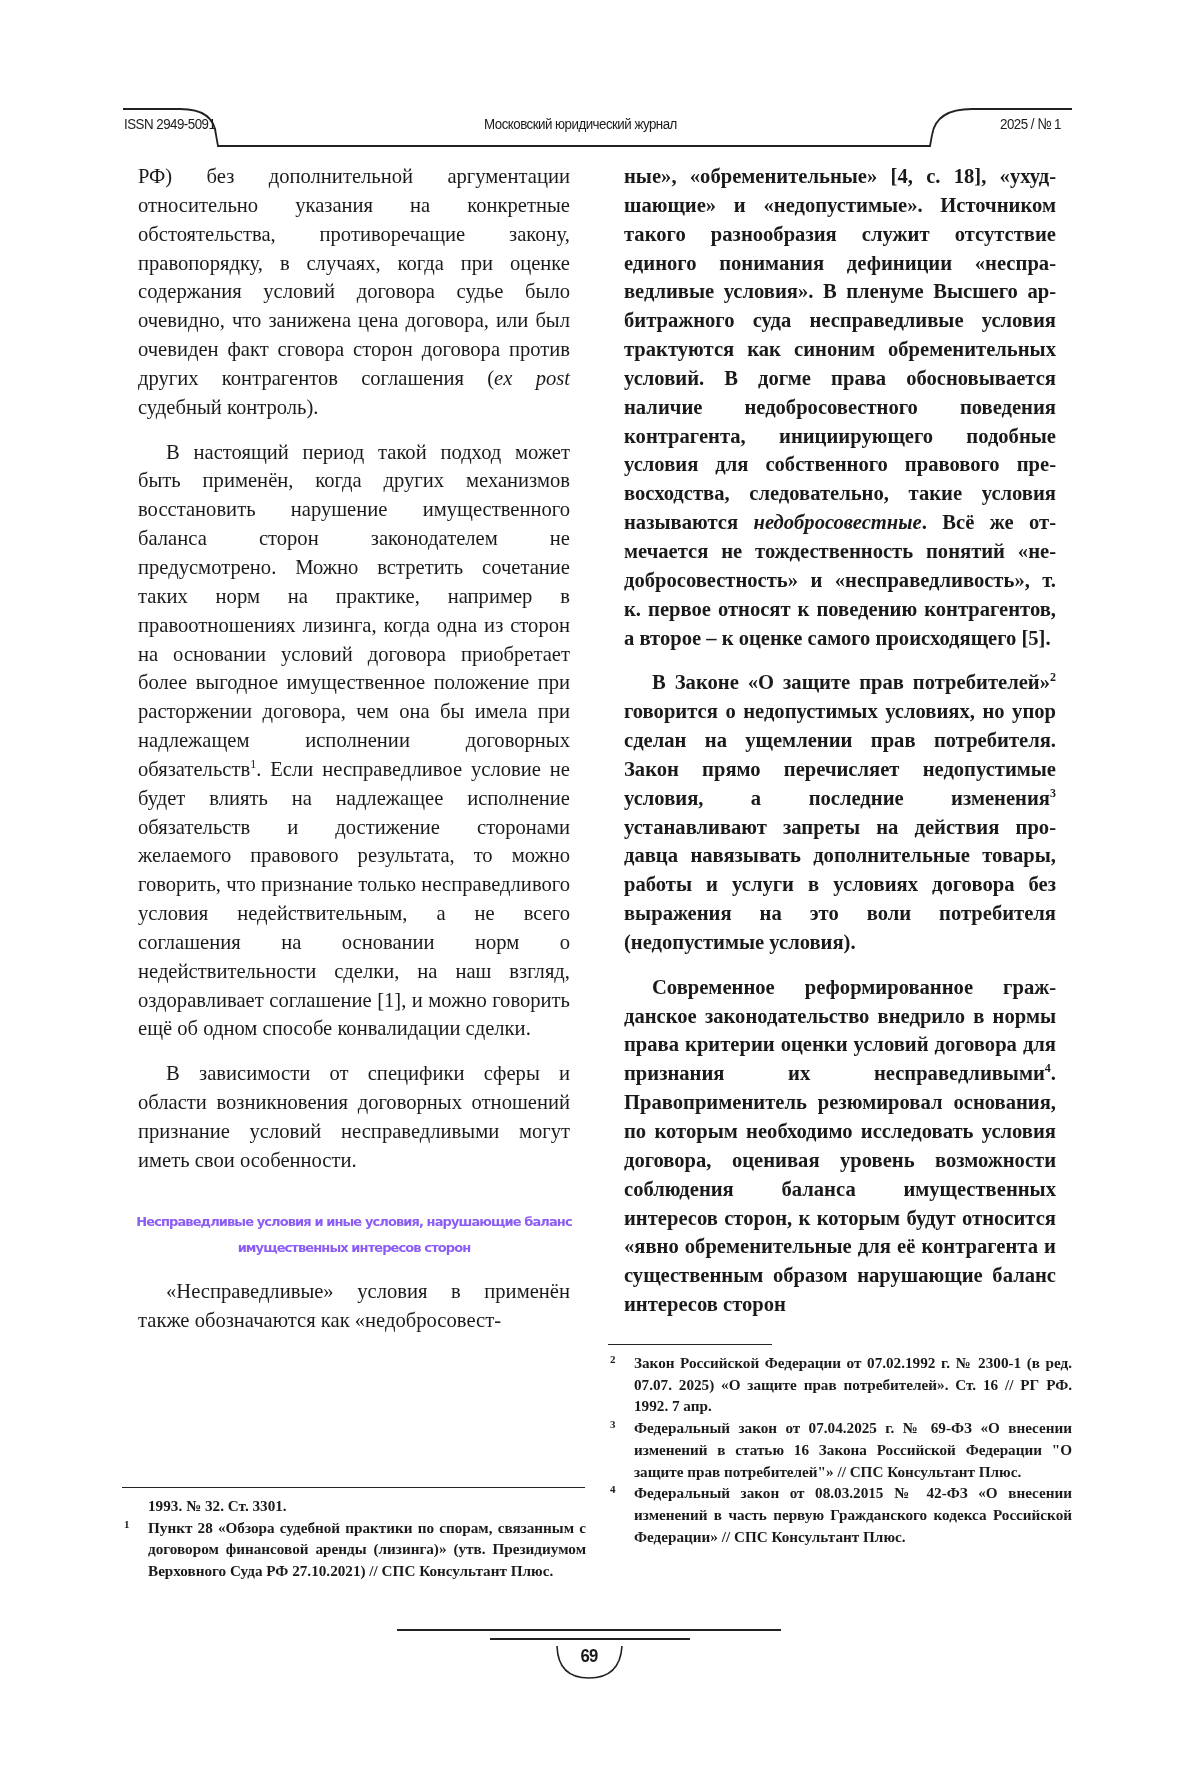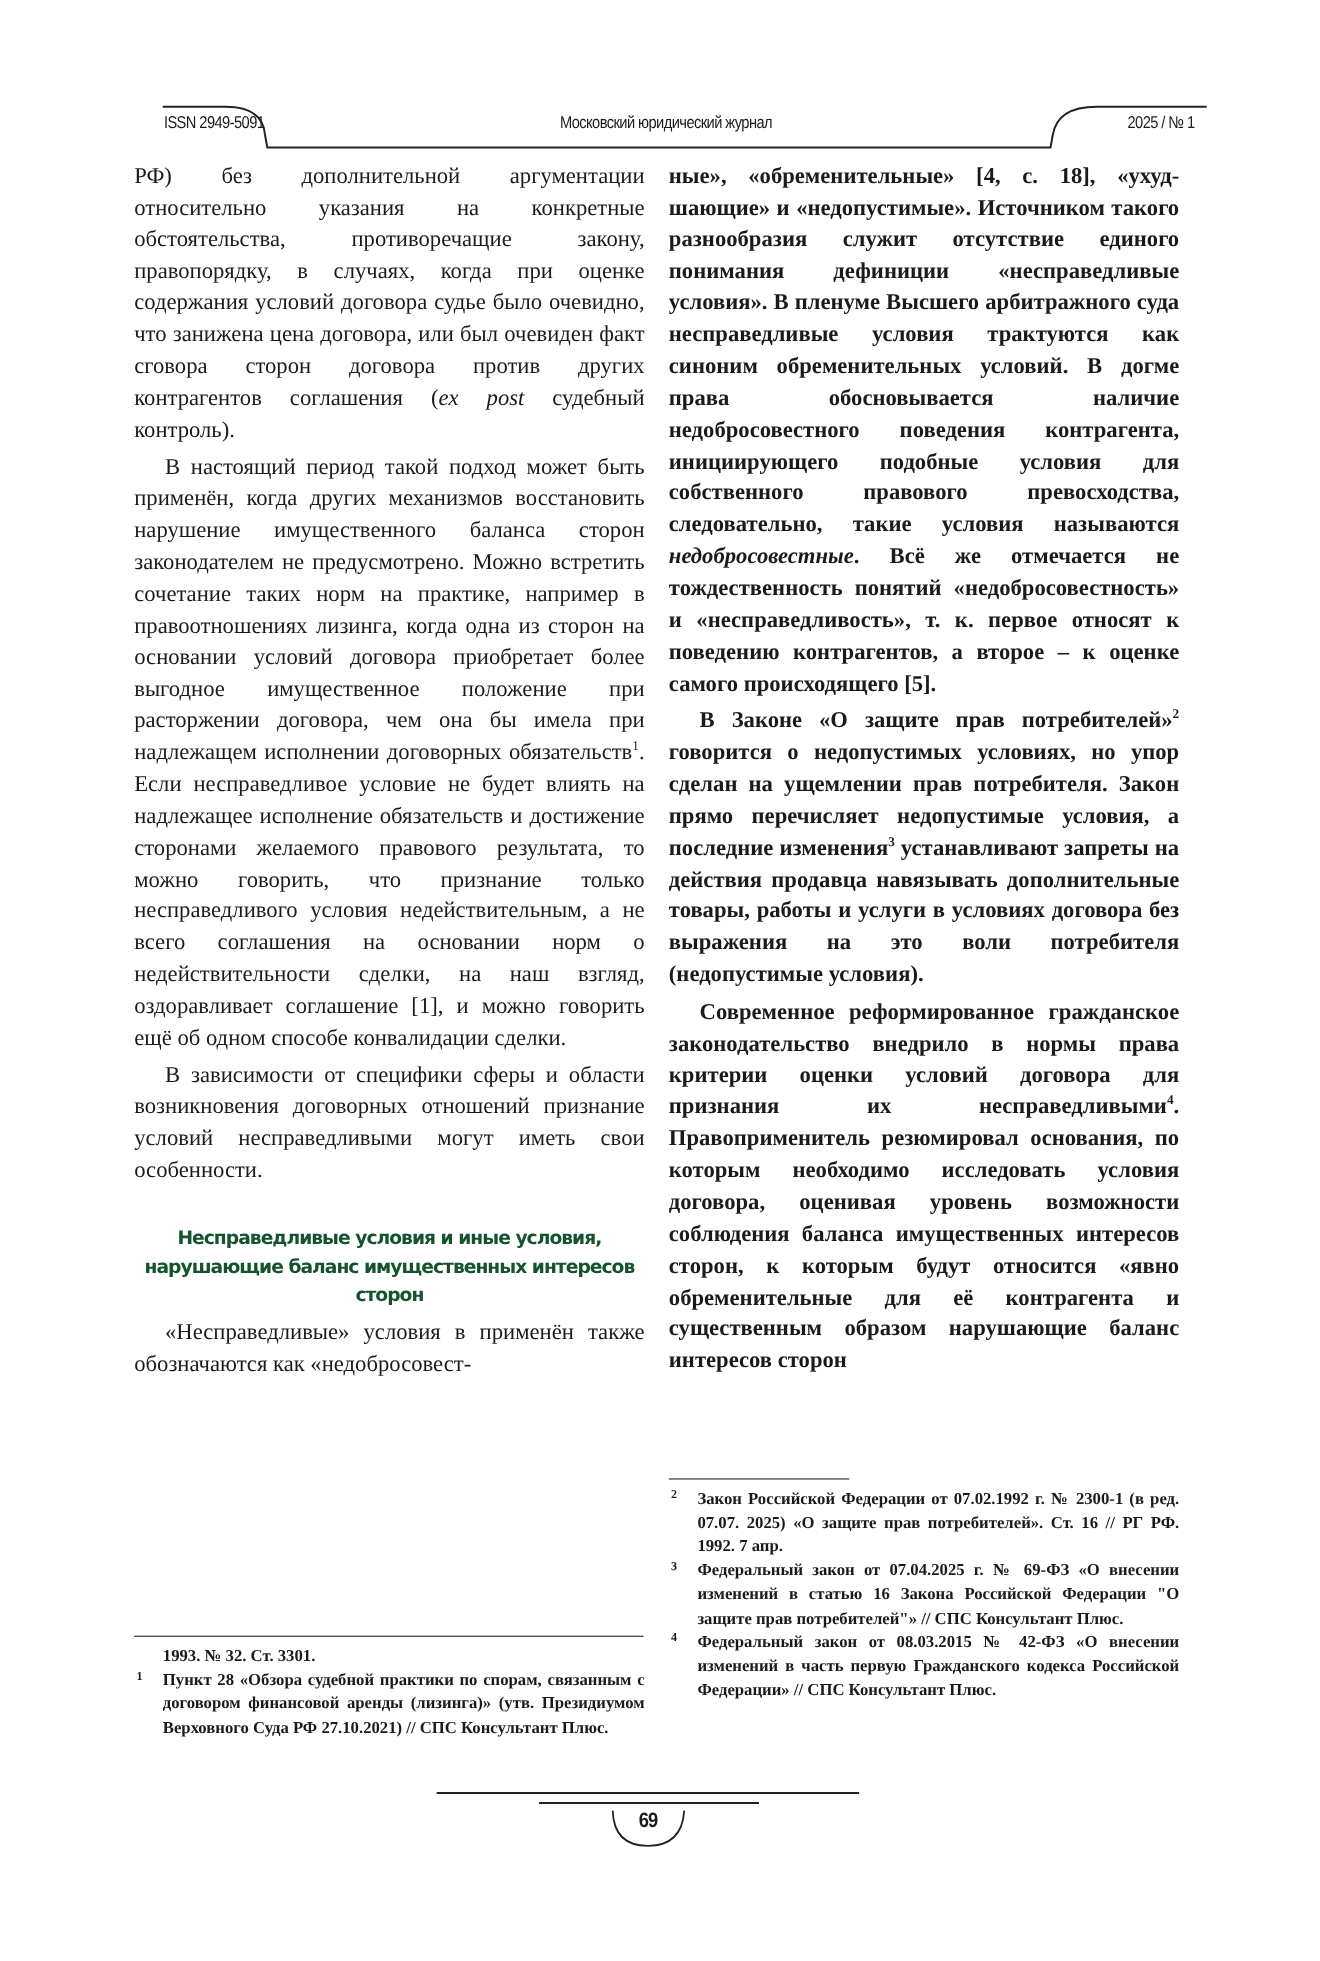--- a/index.html
+++ b/index.html
@@ -1,34 +1,34 @@
 <!DOCTYPE html>
 <html><head>
 <meta charset="utf-8">
 <style>
   html, body { margin: 0; padding: 0; background: #ffffff; }
   body { width: 1200px; height: 1783px; position: relative; overflow: hidden; color: #1a1a1a; }
-  .header { position: absolute; left: 122px; top: 95px; width: 950px; height: 40px; margin-left: 25px; }
+  .header { position: absolute; left: 122px; top: 107px; width: 950px; height: 40px; }
   .header svg { position: absolute; left: 0; top: 0; }
   .hdr-text { position: absolute; top: 8px; font-family: "Liberation Sans", sans-serif; font-size: 15.5px; letter-spacing: -0.6px; transform: scaleX(0.86); transform-origin: left top; color: #1a1a1a; white-space: nowrap; }
   .hdr-issn { left: 2px; }
   .hdr-title { left: 362px; }
   .hdr-issue { left: 878px; }
 
   .col { position: absolute; top: 146px; width: 464px; font-family: "DejaVu Serif", "Liberation Serif", serif; }
   .col-left { left: 122px; }
   .col-right { left: 608px; font-weight: bold; }
-  .body p { margin: 0; font-family: "Liberation Serif", serif; font-size: 20.6px; line-height: 28.85px; text-align: justify; hyphens: manual; }
+  .body p { margin: 16px; font-family: "Liberation Serif", serif; font-size: 20.6px; line-height: 28.85px; text-align: justify; hyphens: manual; }
   .body p.ind { text-indent: 28px; }
   .body p.noind { text-indent: 0; }
   .body p.gap { margin-top: 5px; }
   sup { font-size: 12px; vertical-align: 8px; line-height: 0; }
   em { font-style: italic; }
 
-  .section-heading { margin: 34px 0 6px 0; text-align: center; font-family: "DejaVu Sans", sans-serif; font-weight: bold; font-size: 17px; line-height: 26px; letter-spacing: -0.9px; color: #14532d; }
+  .section-heading { margin: 34px 0 6px 0; text-align: center; font-family: "DejaVu Sans", sans-serif; font-weight: bold; font-size: 13px; line-height: 26px; letter-spacing: -0.9px; color: #8b5cf6; }
 
   .fn-rule-left { position: absolute; left: 122px; top: 1487px; width: 463px; height: 0; border-top: 1.6px solid #222; }
   .fn-rule-right { position: absolute; left: 608px; top: 1344px; width: 164px; height: 0; border-top: 1.6px solid #222; }
 
   .footnotes { position: absolute; width: 464px; font-family: "Liberation Serif", serif; font-weight: bold; font-size: 15.2px; line-height: 21.7px; color: #1a1a1a; }
   .fn-left { left: 122px; top: 1495px; }
   .fn-right { left: 608px; top: 1352px; }
   .fn { position: relative; padding-left: 26px; text-align: justify; }
   .fn .fn-num { position: absolute; left: 2px; top: -3px; font-size: 11px; }
   .fn.cont { padding-left: 26px; }

